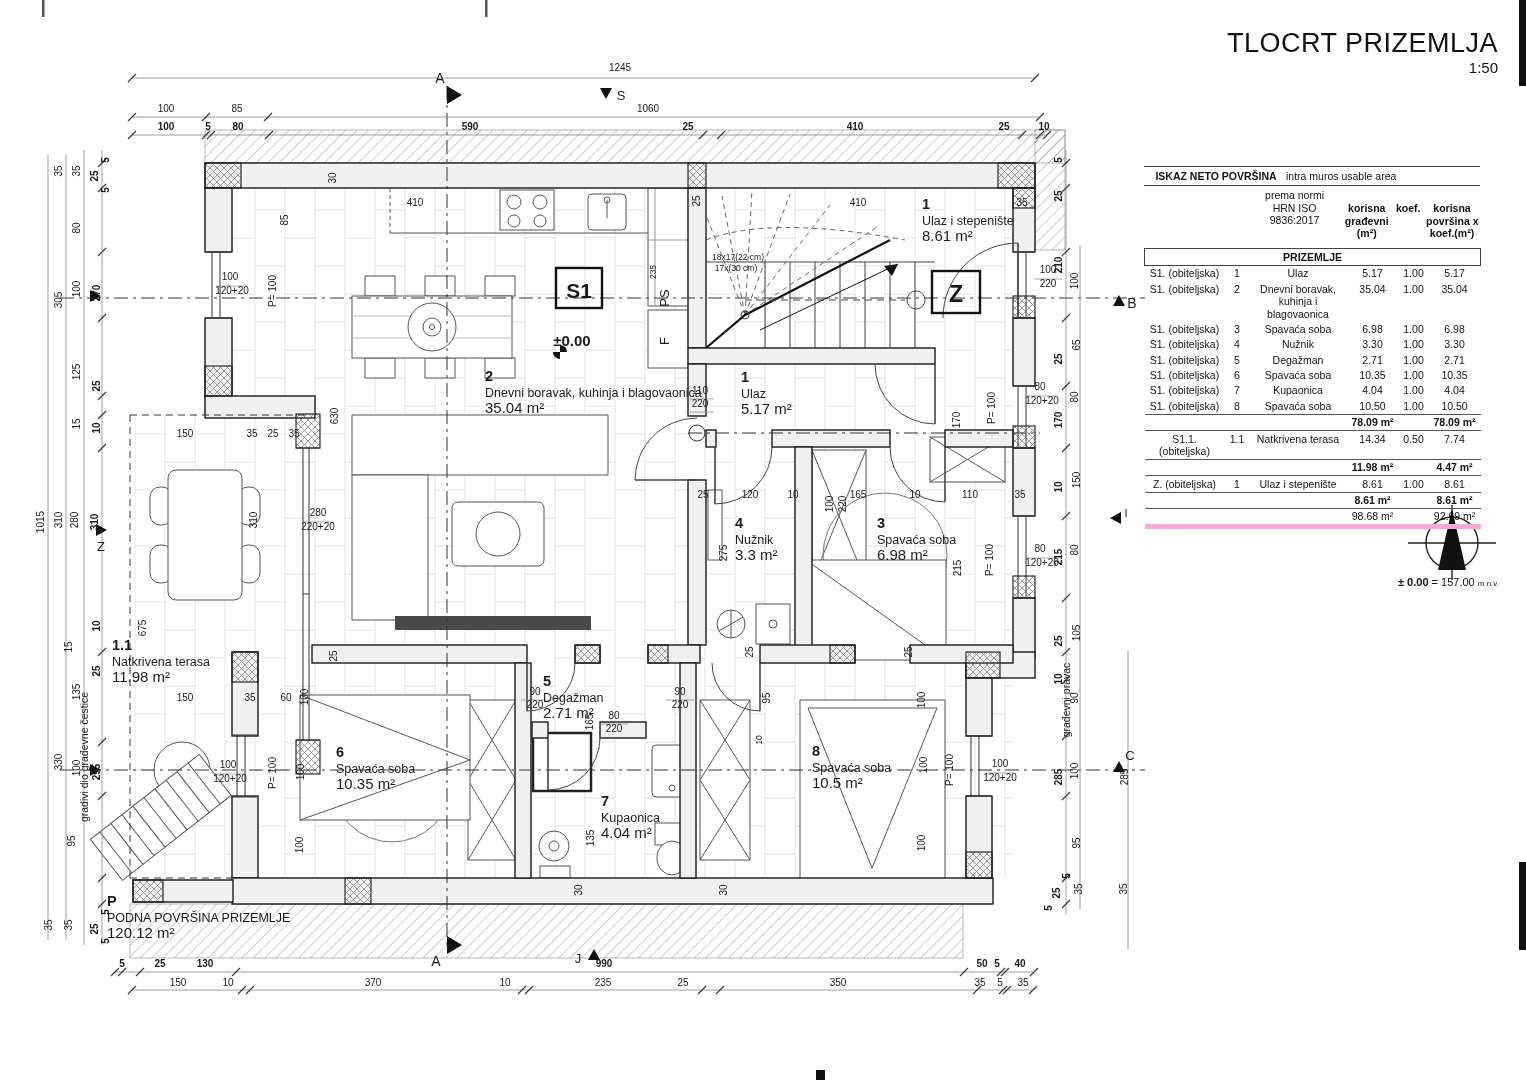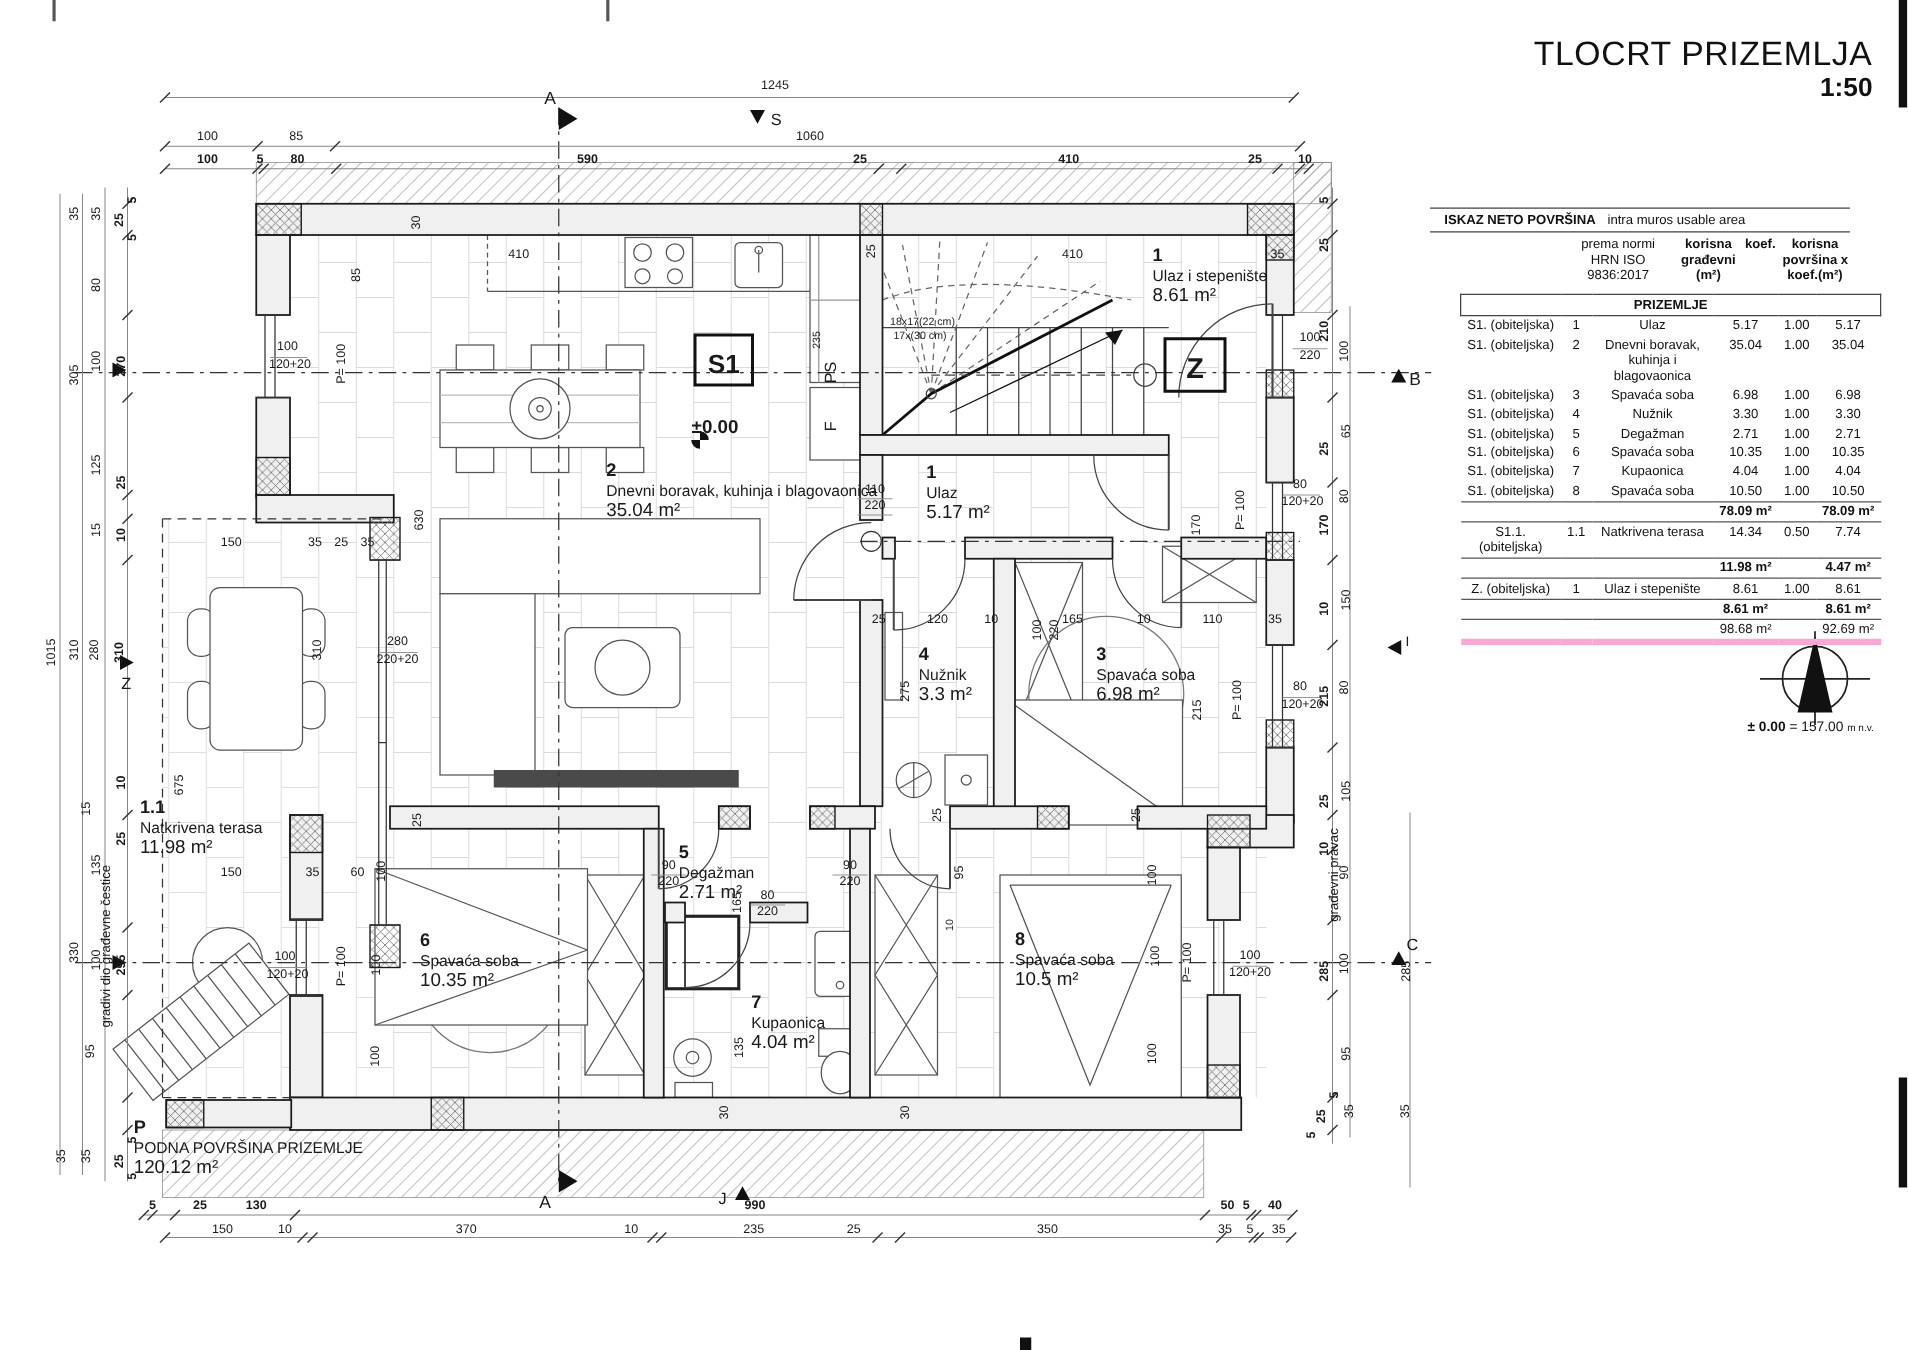--- a/index.html
+++ b/index.html
@@ -3,31 +3,31 @@
 <meta charset="utf-8">
 <style>
   html,body{margin:0;padding:0;background:#fff;}
   #page{position:relative;width:1526px;height:1080px;background:#ffffff;overflow:hidden;
         font-family:"Liberation Sans",sans-serif;color:#111;}
   svg{position:absolute;left:0;top:0;font-family:"Liberation Sans",sans-serif;}
   svg text{fill:#1a1a1a;}
   
   #title-block{position:absolute;right:28px;top:28px;text-align:right;line-height:1.15;margin-left:46px;}
   #title-main{font-size:27px;letter-spacing:.5px;}
-  #title-scale{font-size:21px;font-weight:700;}
+  #title-scale{font-size:15px;font-weight:400;}
   
   #area-panel{position:absolute;left:1144px;top:166px;width:336px;font-size:10.5px;line-height:1.18;text-align:center;}
   .tbl-head{border-top:1.4px solid #444;border-bottom:1px solid #444;padding:3px 2px;display:flex;}
   .tbl-head .hl{font-weight:700;width:140px;}
   .tbl-colhead{display:flex;padding:3px 0 8px 0;}
   .ch{padding:0 2px;}
   .ch div{white-space:nowrap;}
   .w-unit{width:80px;} .w-num{width:25px;} .w-name{width:97px;} .w-a{width:52px;} .w-k{width:30px;} .w-ax{width:52px;}
-  .bold{font-weight:700;}
-  table{border-collapse:collapse;width:100%;table-layout:fixed;margin-left:24px;}
+  .bold{font-weight:700;margin-top:13px;}
+  table{border-collapse:collapse;width:100%;table-layout:fixed;}
   td{padding:1.5px 2px;vertical-align:top;font-size:10.5px;}
   tr.section-row td{border:1.2px solid #444;font-weight:700;padding:2px 3px;}
   tr.sub td{border-top:1px solid #555;border-bottom:1px solid #555;font-weight:700;}
   tr.total td{border-top:1.4px solid #444;border-bottom:5px solid #f9a8d4;font-weight:400;}
   
   #level-note{position:absolute;left:1398px;top:576px;font-size:11px;}
   #level-note .small{font-size:8px;}
 </style>
 </head>
 <body>

